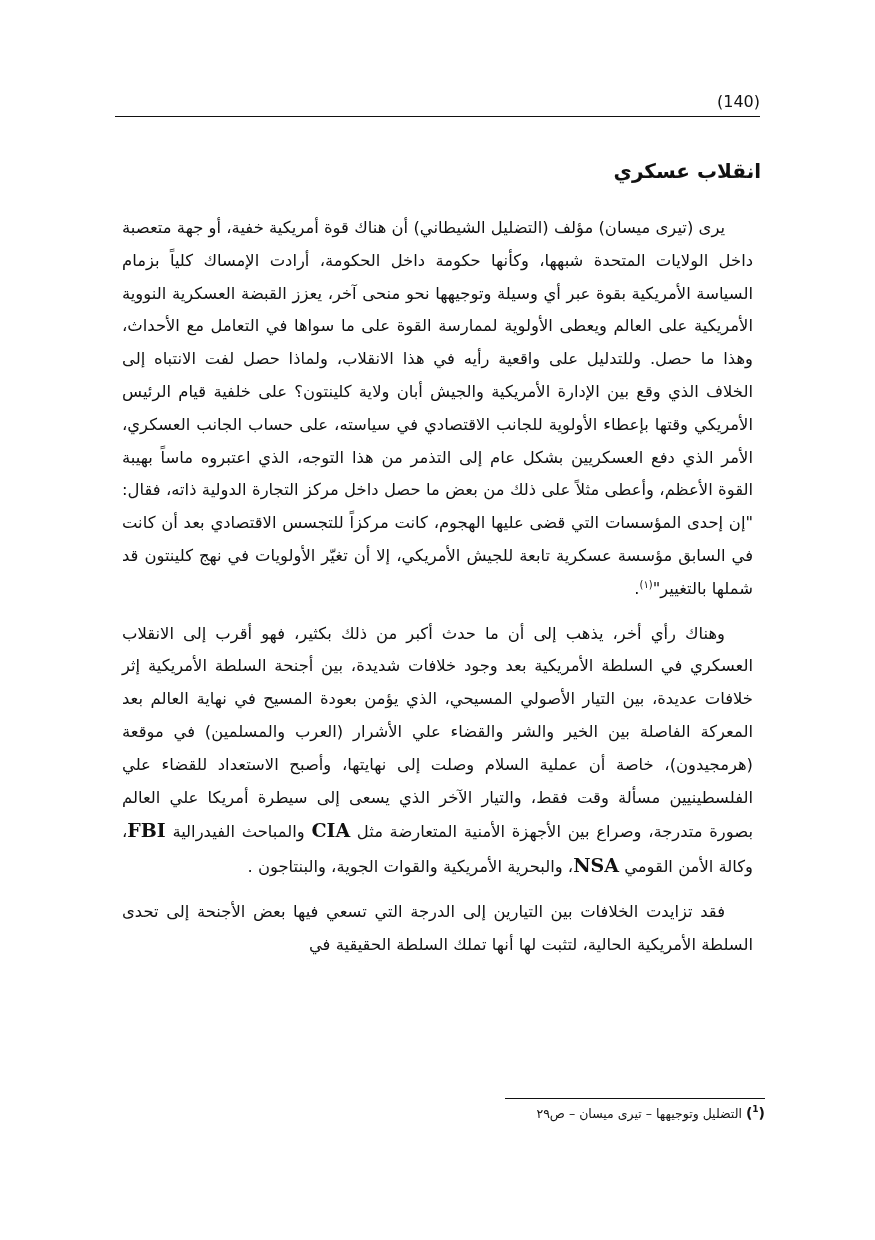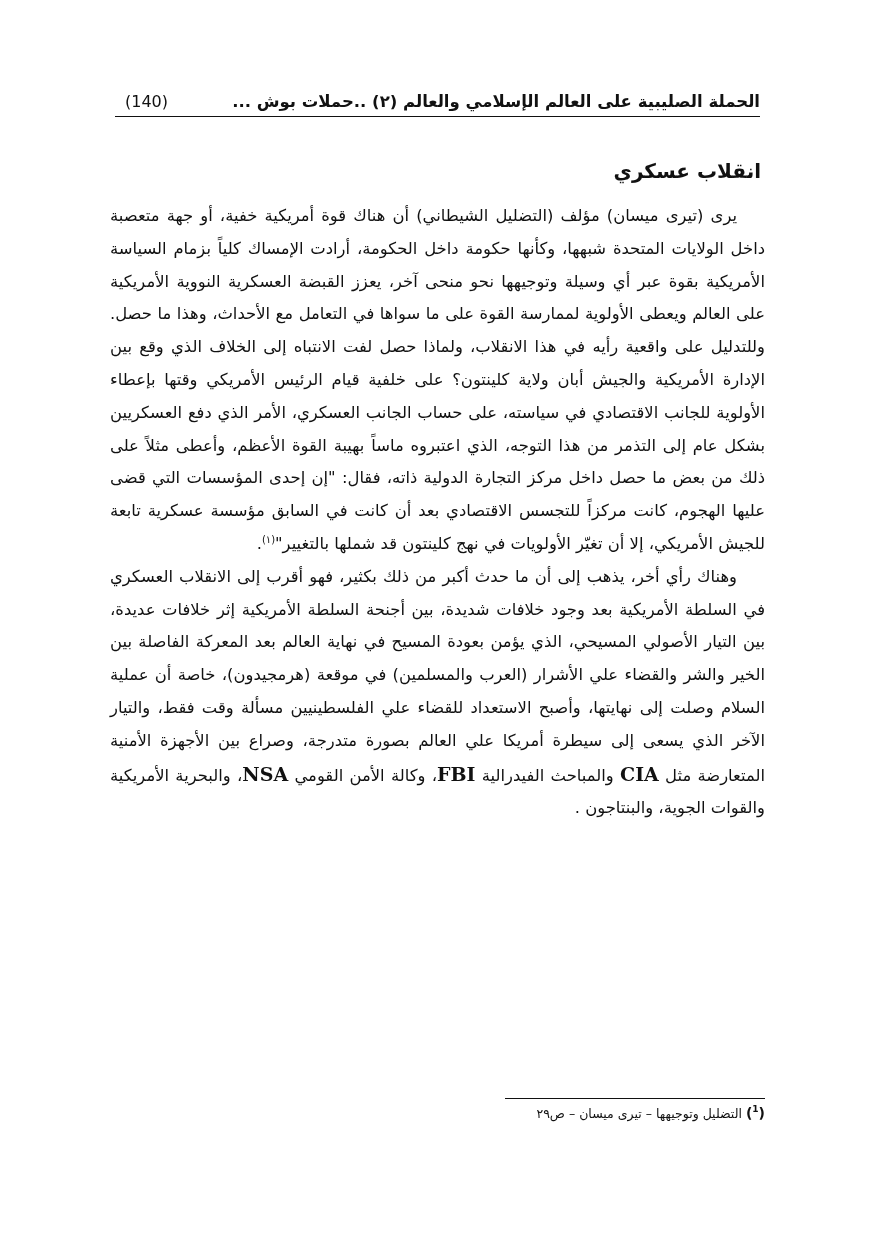--- a/index.html
+++ b/index.html
@@ -64,21 +64,21 @@
       right: 110px;
       width: 655px;
       font-family: "DejaVu Sans", sans-serif;
       font-size: 16.4px;
       line-height: 32.8px;
       text-align: justify;
       text-align-last: right;
       direction: rtl;
     }
     .body-text p {
-      margin: 0;
+      margin: 12px;
       text-indent: 28px;
     }
     .latin-bold {
       font-family: "DejaVu Serif", serif;
       font-weight: bold;
       font-size: 19px;
     }
     sup.fnref {
       font-size: 10px;
       vertical-align: super;
@@ -109,31 +109,31 @@
     .footnote .fn-mark sup {
       font-size: 9px;
     }
   </style>
 </head>
 <body>
 
 <div class="page">
 
   <div class="running-header">
-    <span class="running-title">الحملة الصليبية على العالم الإسلامي والعالم (٢) ..حملات بوش ...</span>
     <span class="page-number">(140)</span>
   </div>
 
   <h2 class="section-heading">انقلاب عسكري</h2>
 
   <div class="body-text">
     <p><span>يرى (تيرى ميسان) مؤلف (التضليل الشيطاني) أن هناك قوة أمريكية خفية، أو جهة متعصبة داخل الولايات المتحدة شبهها، وكأنها حكومة داخل الحكومة، أرادت الإمساك كلياً بزمام السياسة الأمريكية بقوة عبر أي وسيلة وتوجيهها نحو منحى آخر، يعزز القبضة العسكرية النووية الأمريكية على العالم ويعطى الأولوية لممارسة القوة على ما سواها في التعامل مع الأحداث، وهذا ما حصل. وللتدليل على واقعية رأيه في هذا الانقلاب، ولماذا حصل لفت الانتباه إلى الخلاف الذي وقع بين الإدارة الأمريكية والجيش أبان ولاية كلينتون؟ على خلفية قيام الرئيس الأمريكي وقتها بإعطاء الأولوية للجانب الاقتصادي في سياسته، على حساب الجانب العسكري، الأمر الذي دفع العسكريين بشكل عام إلى التذمر من هذا التوجه، الذي اعتبروه ماساً بهيبة القوة الأعظم، وأعطى مثلاً على ذلك من بعض ما حصل داخل مركز التجارة الدولية ذاته، فقال: "إن إحدى المؤسسات التي قضى عليها الهجوم، كانت مركزاً للتجسس الاقتصادي بعد أن كانت في السابق مؤسسة عسكرية تابعة للجيش الأمريكي، إلا أن تغيّر الأولويات في نهج كلينتون قد شملها بالتغيير"</span><sup class="fnref">(١)</sup><span>.</span></p>
 
     <p><span>وهناك رأي أخر، يذهب إلى أن ما حدث أكبر من ذلك بكثير، فهو أقرب إلى الانقلاب العسكري في السلطة الأمريكية بعد وجود خلافات شديدة، بين أجنحة السلطة الأمريكية إثر خلافات عديدة، بين التيار الأصولي المسيحي، الذي يؤمن بعودة المسيح في نهاية العالم بعد المعركة الفاصلة بين الخير والشر والقضاء علي الأشرار (العرب والمسلمين) في موقعة (هرمجيدون)، خاصة أن عملية السلام وصلت إلى نهايتها، وأصبح الاستعداد للقضاء علي الفلسطينيين مسألة وقت فقط، والتيار الآخر الذي يسعى إلى سيطرة أمريكا علي العالم بصورة متدرجة، وصراع بين الأجهزة الأمنية المتعارضة مثل </span><span class="latin-bold">CIA</span><span> والمباحث الفيدرالية </span><span class="latin-bold">FBI</span><span>، وكالة الأمن القومي </span><span class="latin-bold">NSA</span><span>، والبحرية الأمريكية والقوات الجوية، والبنتاجون .</span></p>
 
+    <p><span>فقد تزايدت الخلافات بين التيارين إلى الدرجة التي تسعي فيها بعض الأجنحة إلى تحدى السلطة الأمريكية الحالية، لتثبت لها أنها تملك السلطة الحقيقية في</span></p>
   </div>
 
   <div class="footnote-rule"></div>
 
   <div class="footnote">
     <span class="fn-mark"><span>(</span><sup>1</sup><span>)</span></span>
     <span>التضليل وتوجيهها – تيرى ميسان – ص٢٩</span>
   </div>
 
 </div>

